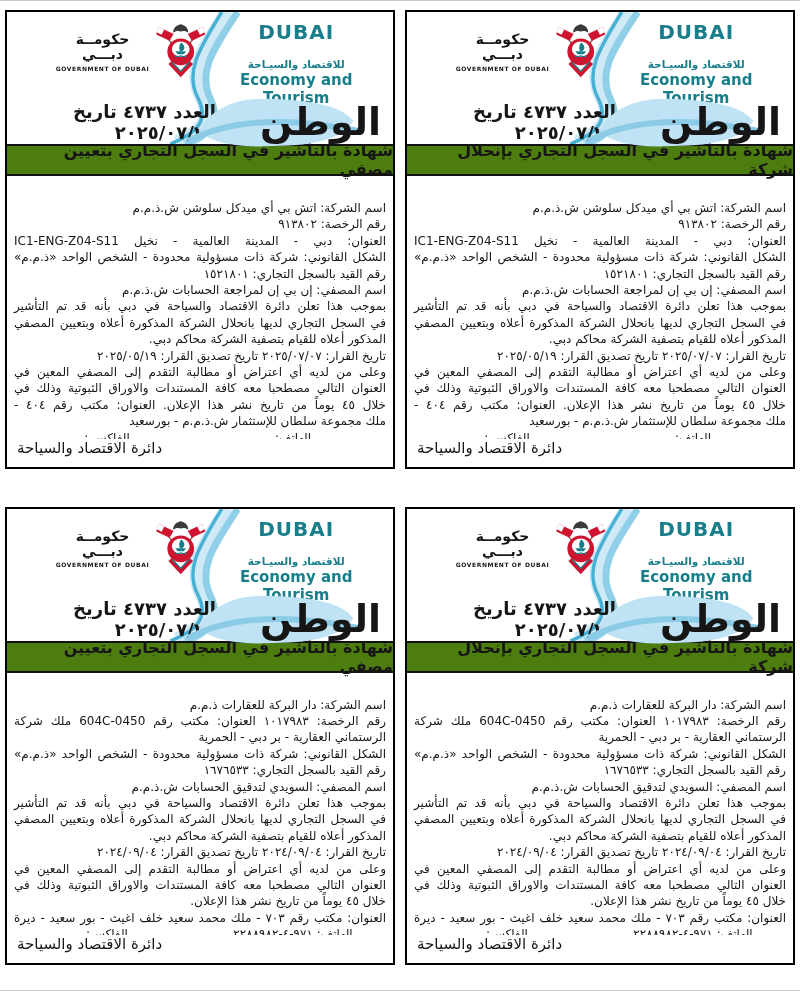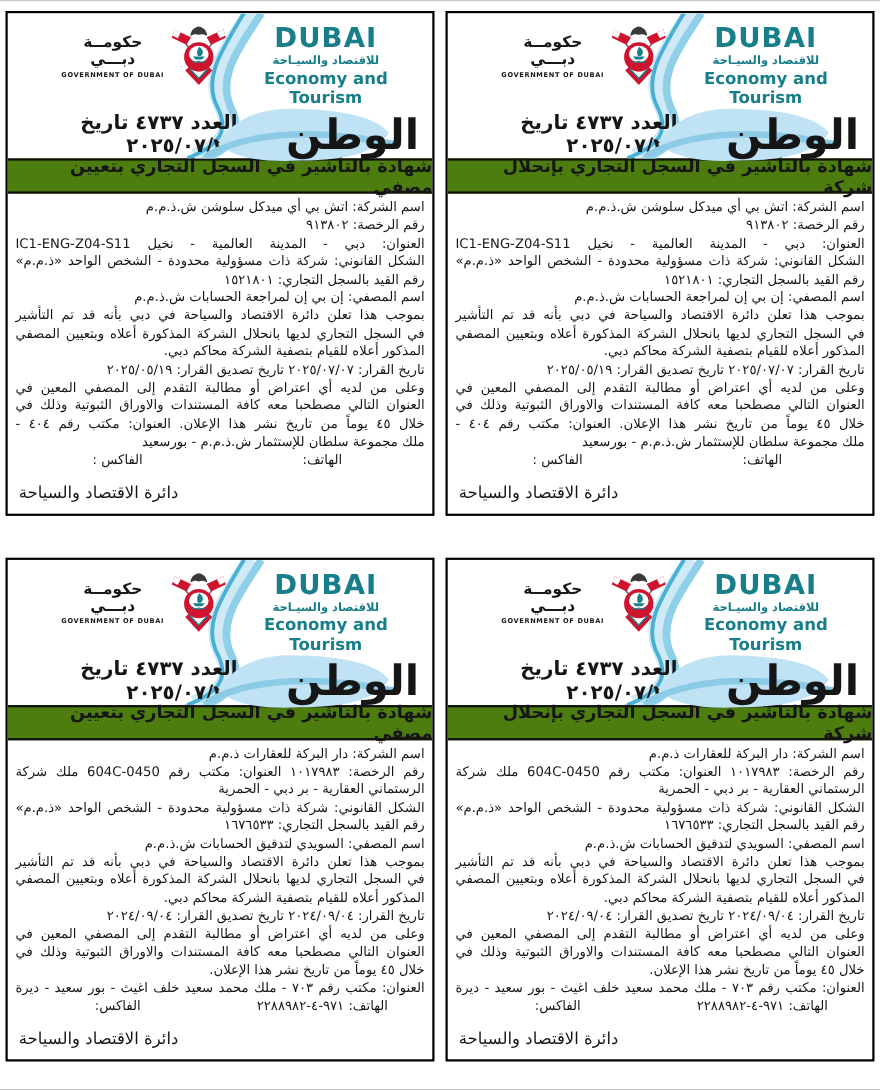--- a/index.html
+++ b/index.html
@@ -21,41 +21,42 @@
     position:relative;z-index:1;direction:ltr;height:88px;
     display:flex;justify-content:space-between;align-items:flex-start;
     padding:8px 8px 0;box-sizing:border-box;
   }
   .gov{display:flex;gap:4px;align-items:flex-start;}
   .gov-txt{text-align:center;margin-top:12px;margin-left:40px;}
   .gov-ar{font-size:14px;font-weight:bold;line-height:1.1;}
   .gov-en{font-size:6px;font-weight:bold;letter-spacing:0.6px;margin-top:2px;}
   .crest{width:56px;height:56px;margin-top:2px;}
   .det{text-align:center;margin-top:2px;direction:ltr;}
-  .det-word{font-size:25px;font-weight:bold;letter-spacing:1px;line-height:1;}
-  .det-ar{font-size:10.5px;font-weight:bold;margin-top:2px;}
+  .det-word{font-size:20px;font-weight:bold;letter-spacing:1px;line-height:1;}
+  .det-ar{font-size:10.5px;font-weight:bold;margin-top:16px;}
   .det-en{font-size:15px;font-weight:bold;margin-top:1px;}
   .n-issue{
     position:relative;z-index:1;height:44px;direction:rtl;
     display:flex;justify-content:space-between;align-items:center;
     padding:0 12px;box-sizing:border-box;
   }
   .masthead{position:relative;}
   .blob{position:absolute;left:-30px;top:-12px;width:175px;height:60px;z-index:0;}
   .mast-txt{position:relative;z-index:1;font-size:38px;font-weight:bold;line-height:1;letter-spacing:-1px;margin-left:44px;}
   .issue{font-size:18px;font-weight:bold;}
   .n-title{
     height:28px;flex:0 0 28px;background:#4d7c0f;
     border-top:2px solid #111;border-bottom:2px solid #111;
     display:flex;align-items:center;justify-content:center;
     font-size:16px;font-weight:bold;
   }
   .n-body{
     flex:1 1 auto;padding:4px 7px 0;font-size:12px;line-height:16.4px;
     overflow:hidden;
+    margin-top:20px;
   }
   .bl{min-height:16.4px;}
   .a-r{text-align:right;}
   .a-c{text-align:right;}
   .a-j{text-align:justify;text-align-last:justify;}
   .phone-line{display:flex;}
   .pcell{flex:1 1 50%;text-align:center;}
   .n-footer{
     flex:0 0 24px;padding:0 10px 4px;font-size:15px;font-weight:normal;
     text-align:left;

